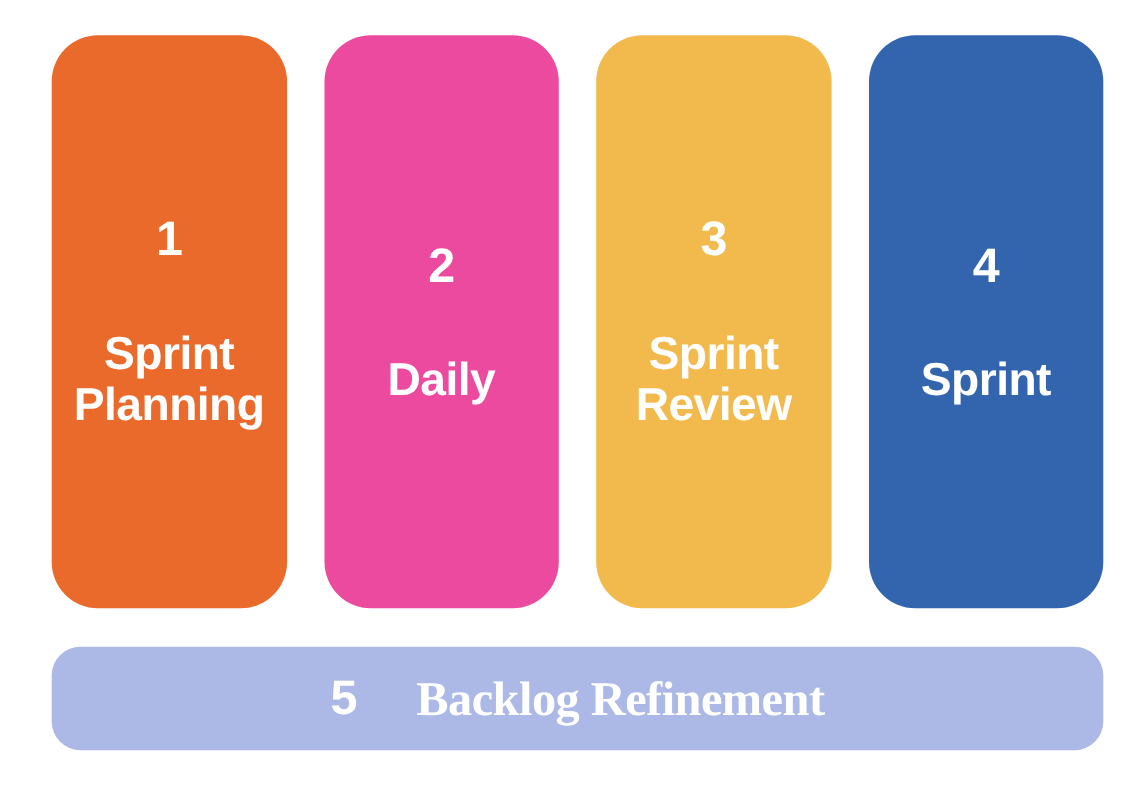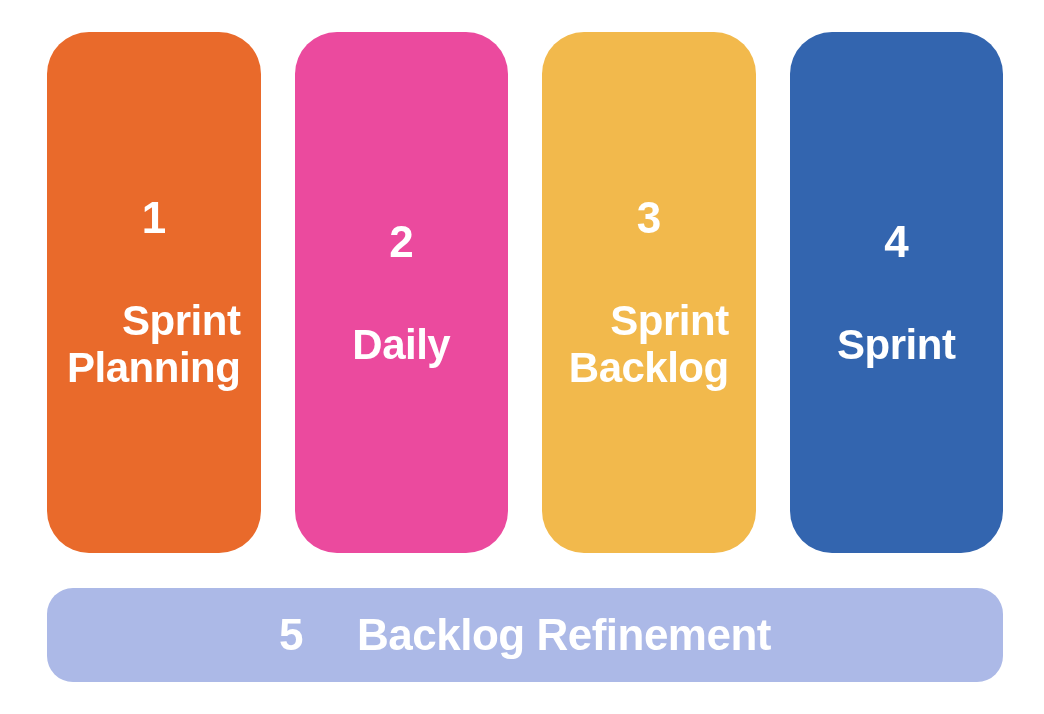--- a/index.html
+++ b/index.html
@@ -39,21 +39,20 @@
     font-weight: bold;
     line-height: 47px;
     letter-spacing: -0.5px;
     margin-bottom: 56px;
   }
   .card-label {
     font-size: 42px;
     font-weight: bold;
     line-height: 47px;
     letter-spacing: -0.5px;
-    text-align: right;
   }
   .bottom-bar {
     position: absolute;
     left: 47px;
     top: 588px;
     width: 956px;
     height: 94px;
     border-radius: 26px;
     display: flex;
     align-items: center;
@@ -63,20 +62,21 @@
   }
   .bar-number {
     font-size: 44px;
     font-weight: bold;
     letter-spacing: -0.5px;
   }
   .bar-label {
     font-size: 44px;
     font-weight: bold;
     letter-spacing: -0.5px;
+    font-family: Liberation Serif, serif;
   }
 </style>
 </head>
 <body>
 
 <div class="canvas">
 
   <div class="cards-row">
 
     <div class="card" style="background-color: rgb(233, 106, 43);">
@@ -91,21 +91,21 @@
       <div class="card-number">2</div>
       <div class="card-label">
         <span>Daily</span><br>
       </div>
     </div>
 
     <div class="card" style="background-color: rgb(242, 185, 76);">
       <div class="card-number">3</div>
       <div class="card-label">
         <span>Sprint</span><br>
-        <span>Backlog</span>
+        <span>Review</span>
       </div>
     </div>
 
     <div class="card" style="background-color: rgb(51, 101, 175);">
       <div class="card-number">4</div>
       <div class="card-label">
         <span>Sprint</span><br>
       </div>
     </div>
 

